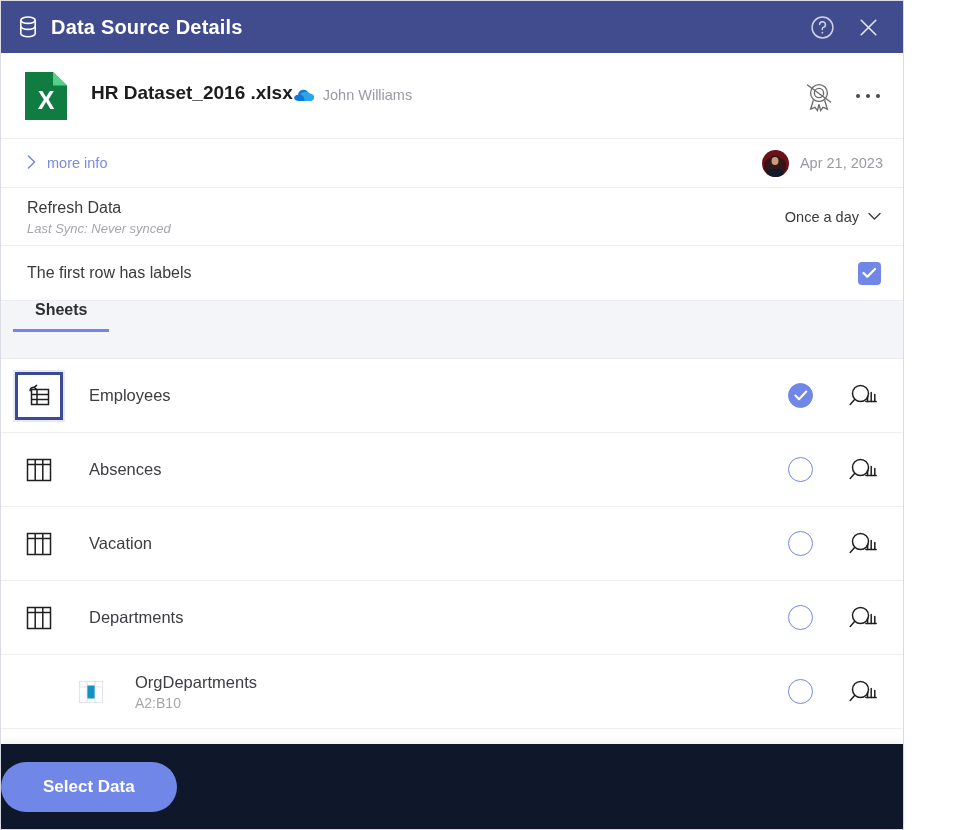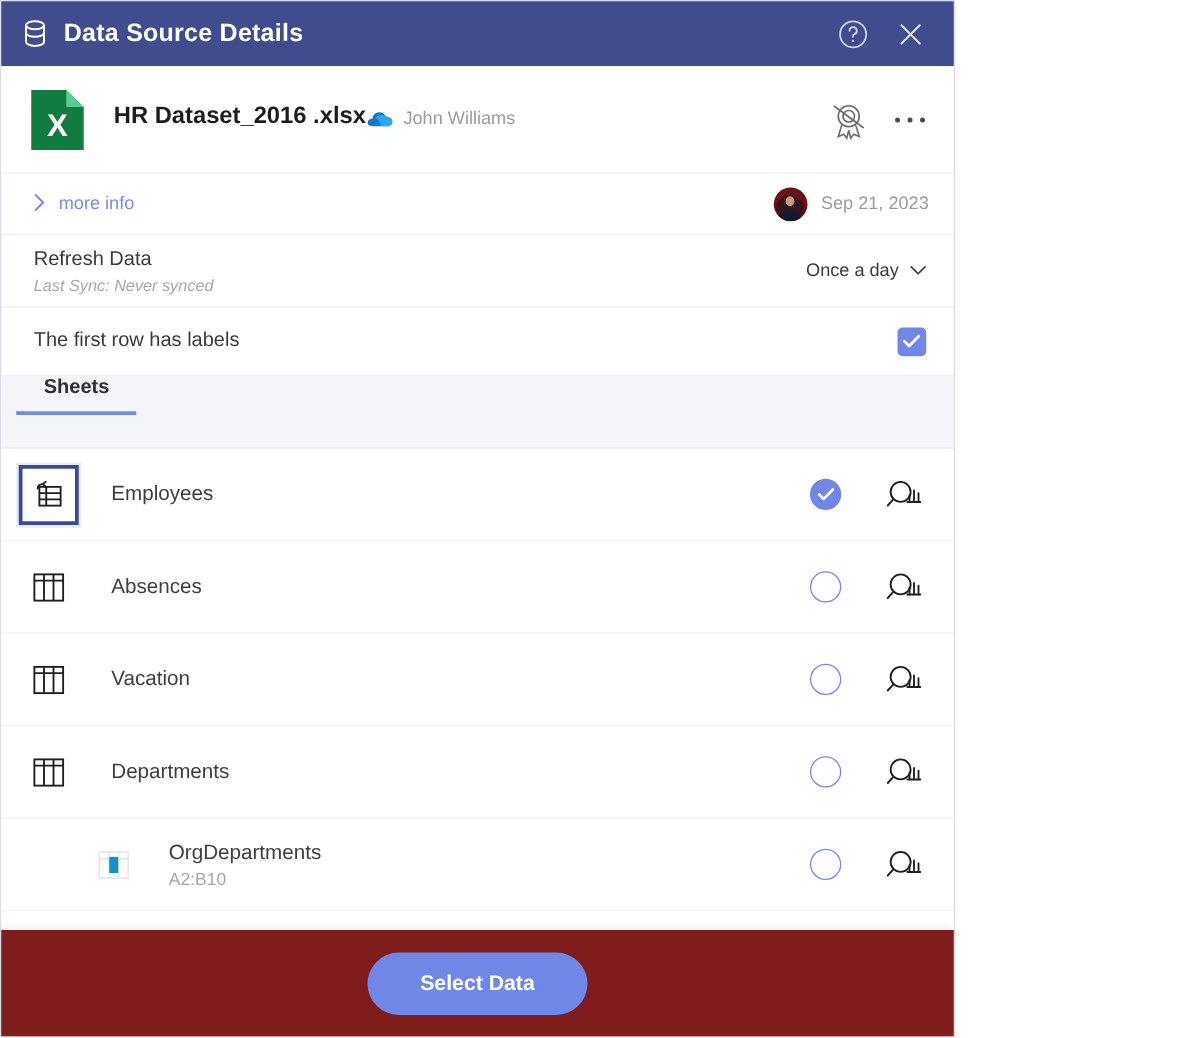--- a/index.html
+++ b/index.html
@@ -9,21 +9,21 @@
   body {
     width: 954px;
     height: 830px;
     font-family: "Liberation Sans", sans-serif;
     background: #ffffff;
     overflow: hidden;
     -webkit-font-smoothing: antialiased;
   }
 
   #app {
-    width: 764px;
+    width: 904px;
     height: 830px;
     position: relative;
     display: flex;
     flex-direction: column;
     background: #ffffff;
     border: 1px solid #d9dce5;
     box-sizing: border-box;
   }
 
   
@@ -326,24 +326,24 @@
     flex: none;
   }
   .sheetrow.nested { padding-left: 14px; }
   .sheetrow.nested .sheet-icon-wrap { margin-left: 52px; }
   .sheetrow.nested .sheet-label-wrap { margin-left: 20px; }
 
   
   .footer {
     height: 85px;
     min-height: 85px;
-    background: #7f1d1d;
-    display: flex;
-    align-items: center;
-    justify-content: center;
+    background: #0f172a;
+    display: flex;
+    align-items: center;
+    justify-content: flex-start;
     box-shadow: 0 -3px 7px rgba(0,0,0,0.055);
     position: relative;
     z-index: 5;
   }
   .select-btn {
     background: #7187e8;
     color: #fff;
     border: none;
     border-radius: 26px;
     font-family: "Liberation Sans", sans-serif;
@@ -427,21 +427,21 @@
         </svg>
       </span>
       <span>more info</span>
     </span>
     <span class="spacer"></span>
     <span class="avatar">
       <span class="face"></span>
       <span class="skin"></span>
       <span class="shirt"></span>
     </span>
-    <span class="infodate">Sep 21, 2023</span>
+    <span class="infodate">Apr 21, 2023</span>
   </div>
 
   <div class="refreshrow">
     <span class="refresh-texts">
       <span class="refresh-title">Refresh Data</span>
       <span class="refresh-sub">Last Sync: Never synced</span>
     </span>
     <span class="spacer"></span>
     <span class="refresh-select">
       <span>Once a day</span>

